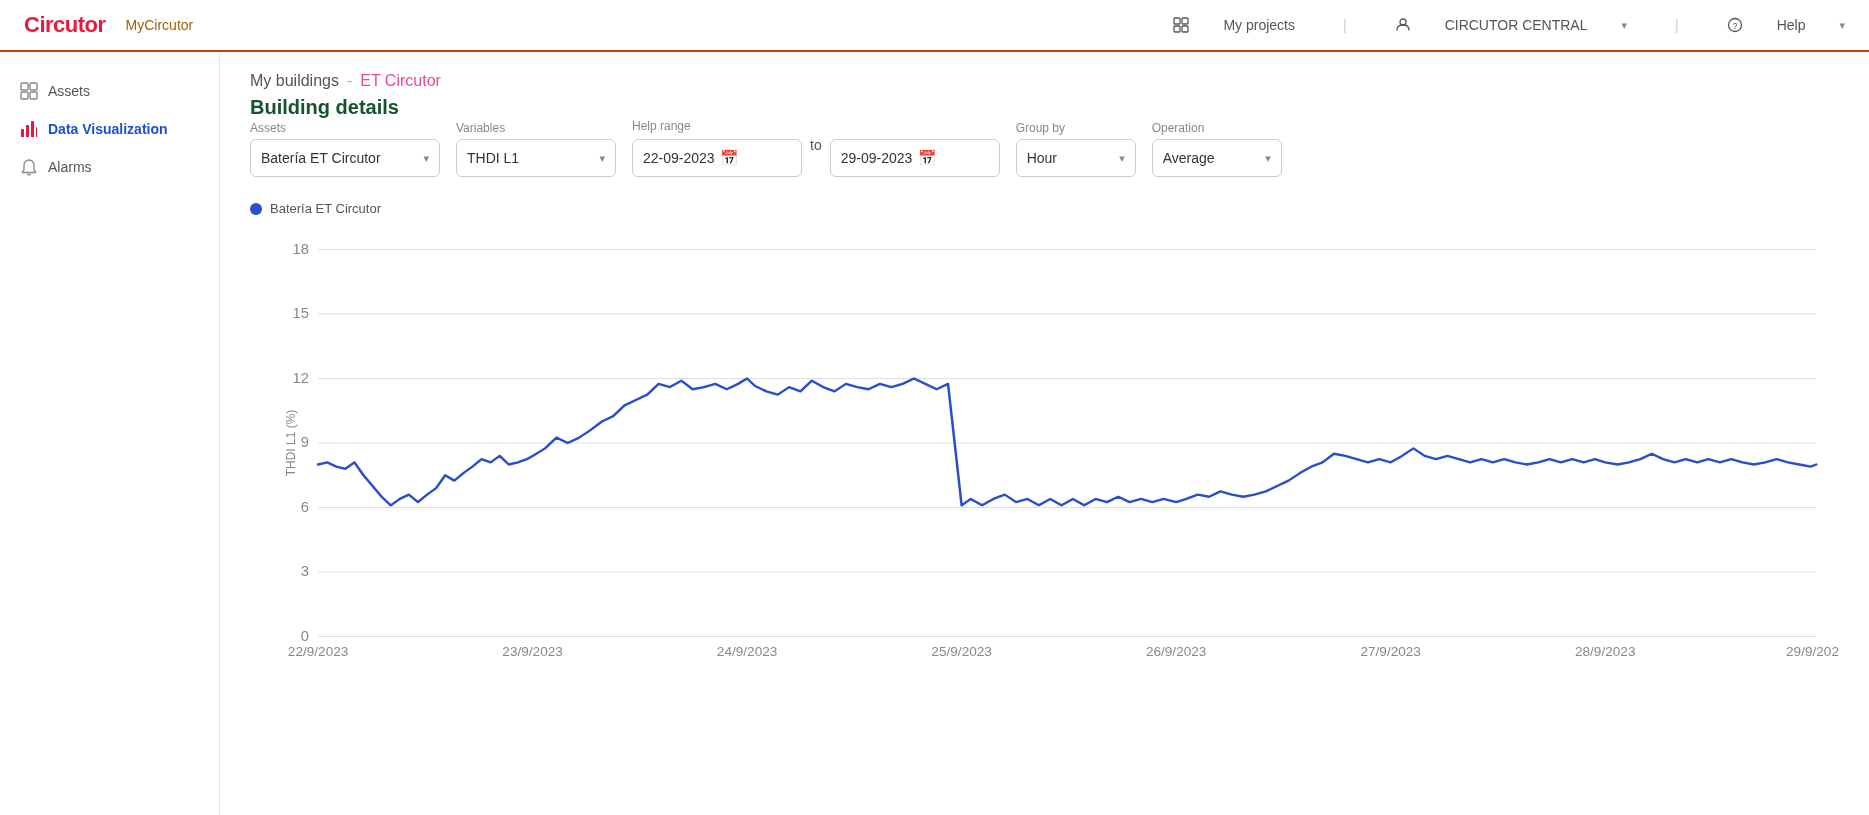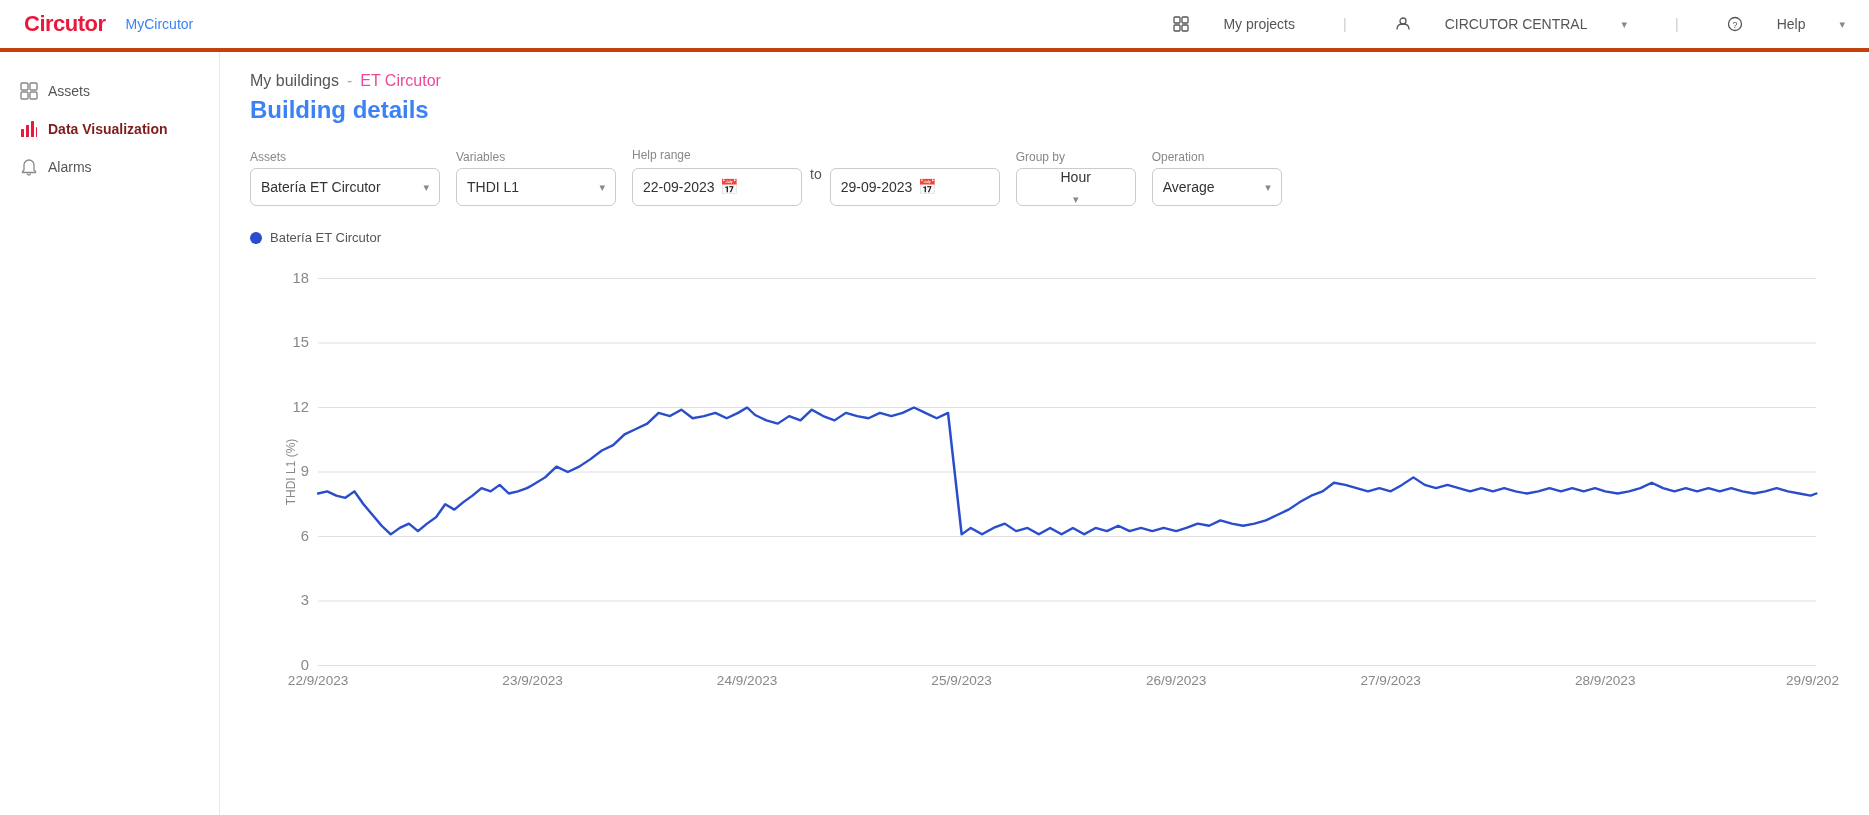--- a/index.html
+++ b/index.html
@@ -1,67 +1,67 @@
 <!DOCTYPE html>
 <html><head>
   <meta charset="utf-8">
   <style>
     * { box-sizing: border-box; margin: 0; padding: 0; }
     body { font-family: -apple-system, BlinkMacSystemFont, 'Segoe UI', sans-serif; font-size: 14px; color: #333; background: #fff; }
 
     
     .top-nav {
       display: flex; align-items: center; justify-content: space-between;
-      padding: 0 24px; height: 52px; border-bottom: 4px solid #c2410c;
+      padding: 0 24px; height: 52px; border-bottom: 2px solid #c2410c;
     }
     .top-nav-left { display: flex; align-items: center; gap: 20px; }
     .logo { display: flex; align-items: center; }
     .logo-text { font-size: 22px; font-weight: 700; color: #e8193c; letter-spacing: -0.5px; }
-    .app-name { font-size: 14px; color: #3b82f6; }
+    .app-name { font-size: 14px; color: #a16207; }
     .top-nav-right { display: flex; align-items: center; gap: 20px; color: #555; font-size: 14px; }
     .top-nav-right span { display: flex; align-items: center; gap: 6px; cursor: pointer; padding-left: 28px; }
     .nav-divider { color: #ccc; }
 
     
     .page { display: flex; height: calc(100vh - 52px); }
 
     
     .sidebar { width: 220px; padding: 20px 0; border-right: 1px solid #e8e8e8; flex-shrink: 0; }
     .sidebar-item {
       display: flex; align-items: center; gap: 10px;
       padding: 10px 20px; cursor: pointer; color: #555; font-size: 14px;
     }
-    .sidebar-item.active { color: #7f1d1d; font-weight: 600; }
+    .sidebar-item.active { color: #1d4ed8; font-weight: 600; }
     .sidebar-icon { width: 18px; height: 18px; display: flex; align-items: center; justify-content: center; flex-shrink: 0; }
 
     
     .main { flex: 1; padding: 20px 30px; overflow: auto; }
     .breadcrumb { display: flex; align-items: center; gap: 8px; font-size: 16px; color: #888; margin-bottom: 6px; }
     .breadcrumb-link { color: #555; cursor: pointer; }
     .breadcrumb-current { color: #ec4899; font-weight: 500; }
     .breadcrumb-sep { color: #aaa; }
-    .page-title { font-size: 24px; font-weight: 600; color: #3b82f6; margin-bottom: 24px; }
+    .page-title { font-size: 20px; font-weight: 600; color: #14532d; }
 
     
     .filter-bar { display: flex; align-items: flex-end; gap: 16px; margin-bottom: 24px; flex-wrap: wrap; }
     .filter-group { display: flex; flex-direction: column; gap: 4px; }
     .filter-label { font-size: 12px; color: #888; font-weight: 500; }
     .filter-select, .filter-input {
       height: 38px; border: 1px solid #ccc; border-radius: 6px;
       padding: 0 10px; font-size: 14px; color: #333; background: #fff;
       display: flex; align-items: center; gap: 8px; cursor: pointer;
       position: relative;
     }
     .filter-select { min-width: 190px; justify-content: space-between; }
     .filter-input { min-width: 160px; gap: 6px; }
     .date-range { display: flex; align-items: flex-end; gap: 8px; justify-content: center; }
     .to-label { font-size: 14px; color: #555; margin-bottom: 24px; }
     .chevron { font-size: 11px; color: #888; }
     .calendar-icon { font-size: 15px; color: #888; }
-    .group-by-select { min-width: 120px; flex-direction: column; }
+    .group-by-select { min-width: 120px; }
     .operation-select { min-width: 130px; }
 
     
     .chart-container { position: relative; width: 100%; }
     .chart-legend { display: flex; align-items: center; gap: 8px; margin-bottom: 12px; font-size: 13px; color: #555; }
     .legend-dot { width: 12px; height: 12px; border-radius: 50%; background: #2a4ecb; flex-shrink: 0; }
 
     .chart-wrap { position: relative; width: 100%; height: 430px; }
     .chart-svg { width: 100%; height: 100%; }
 

